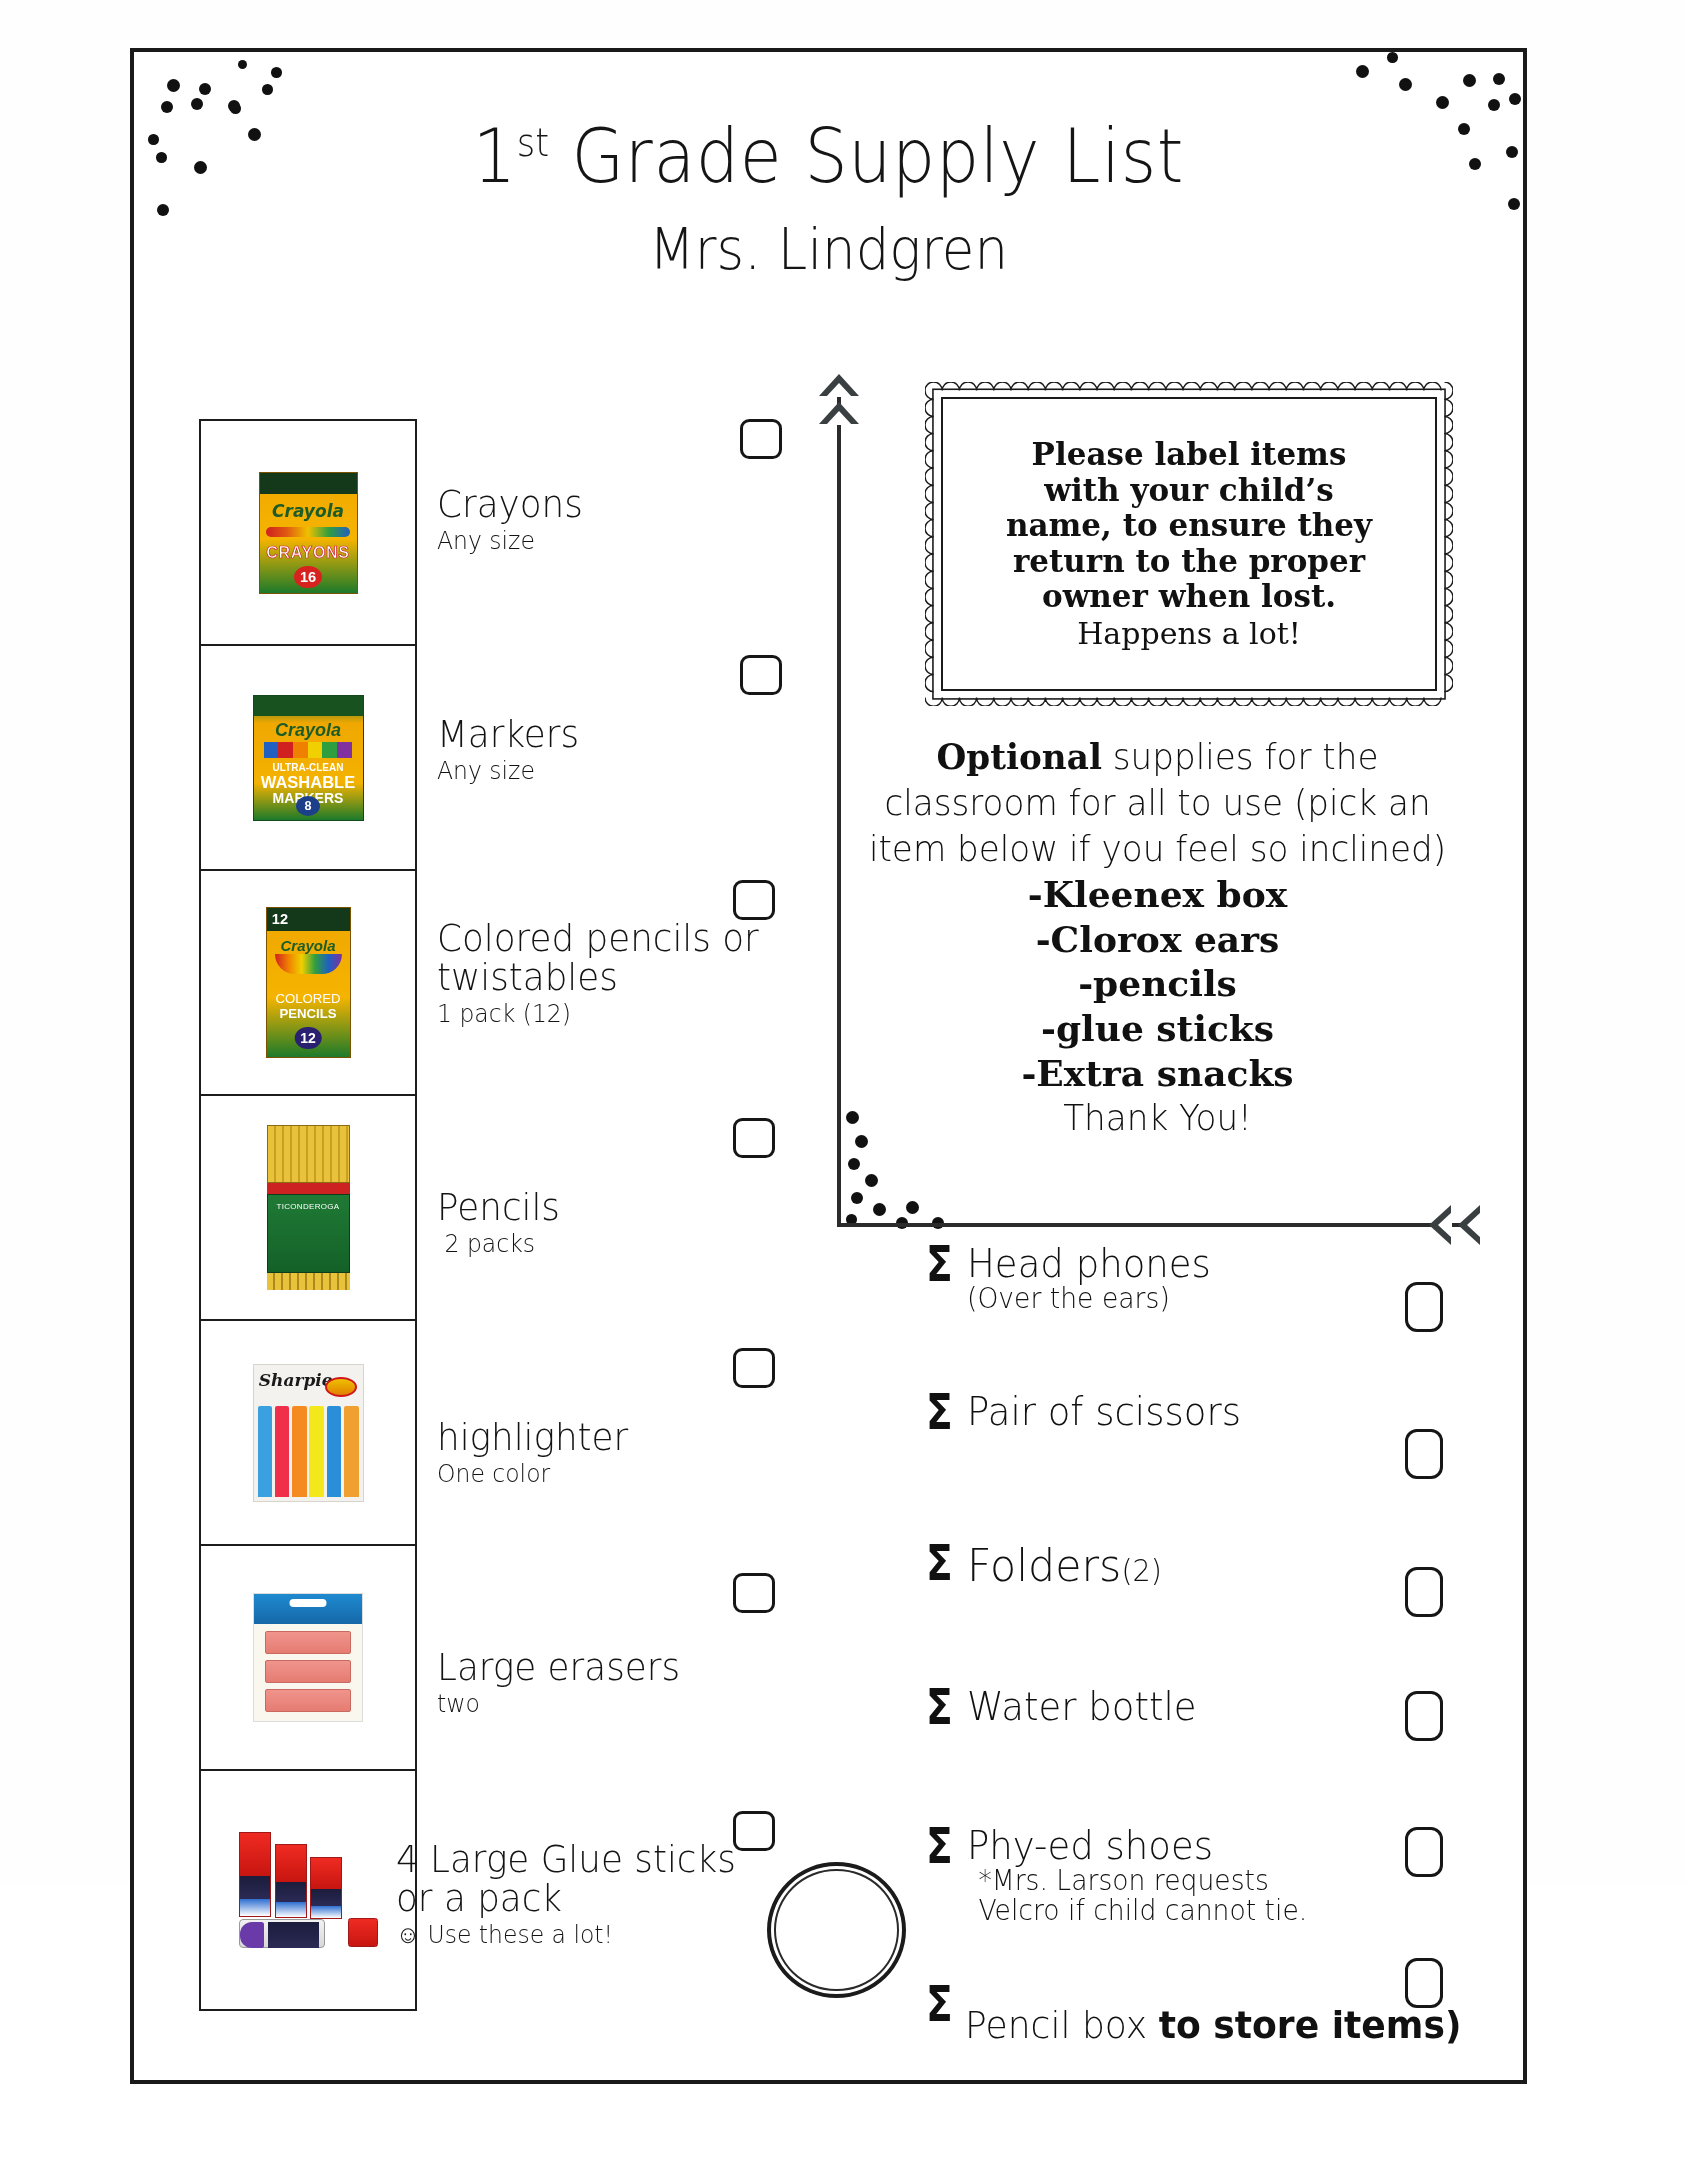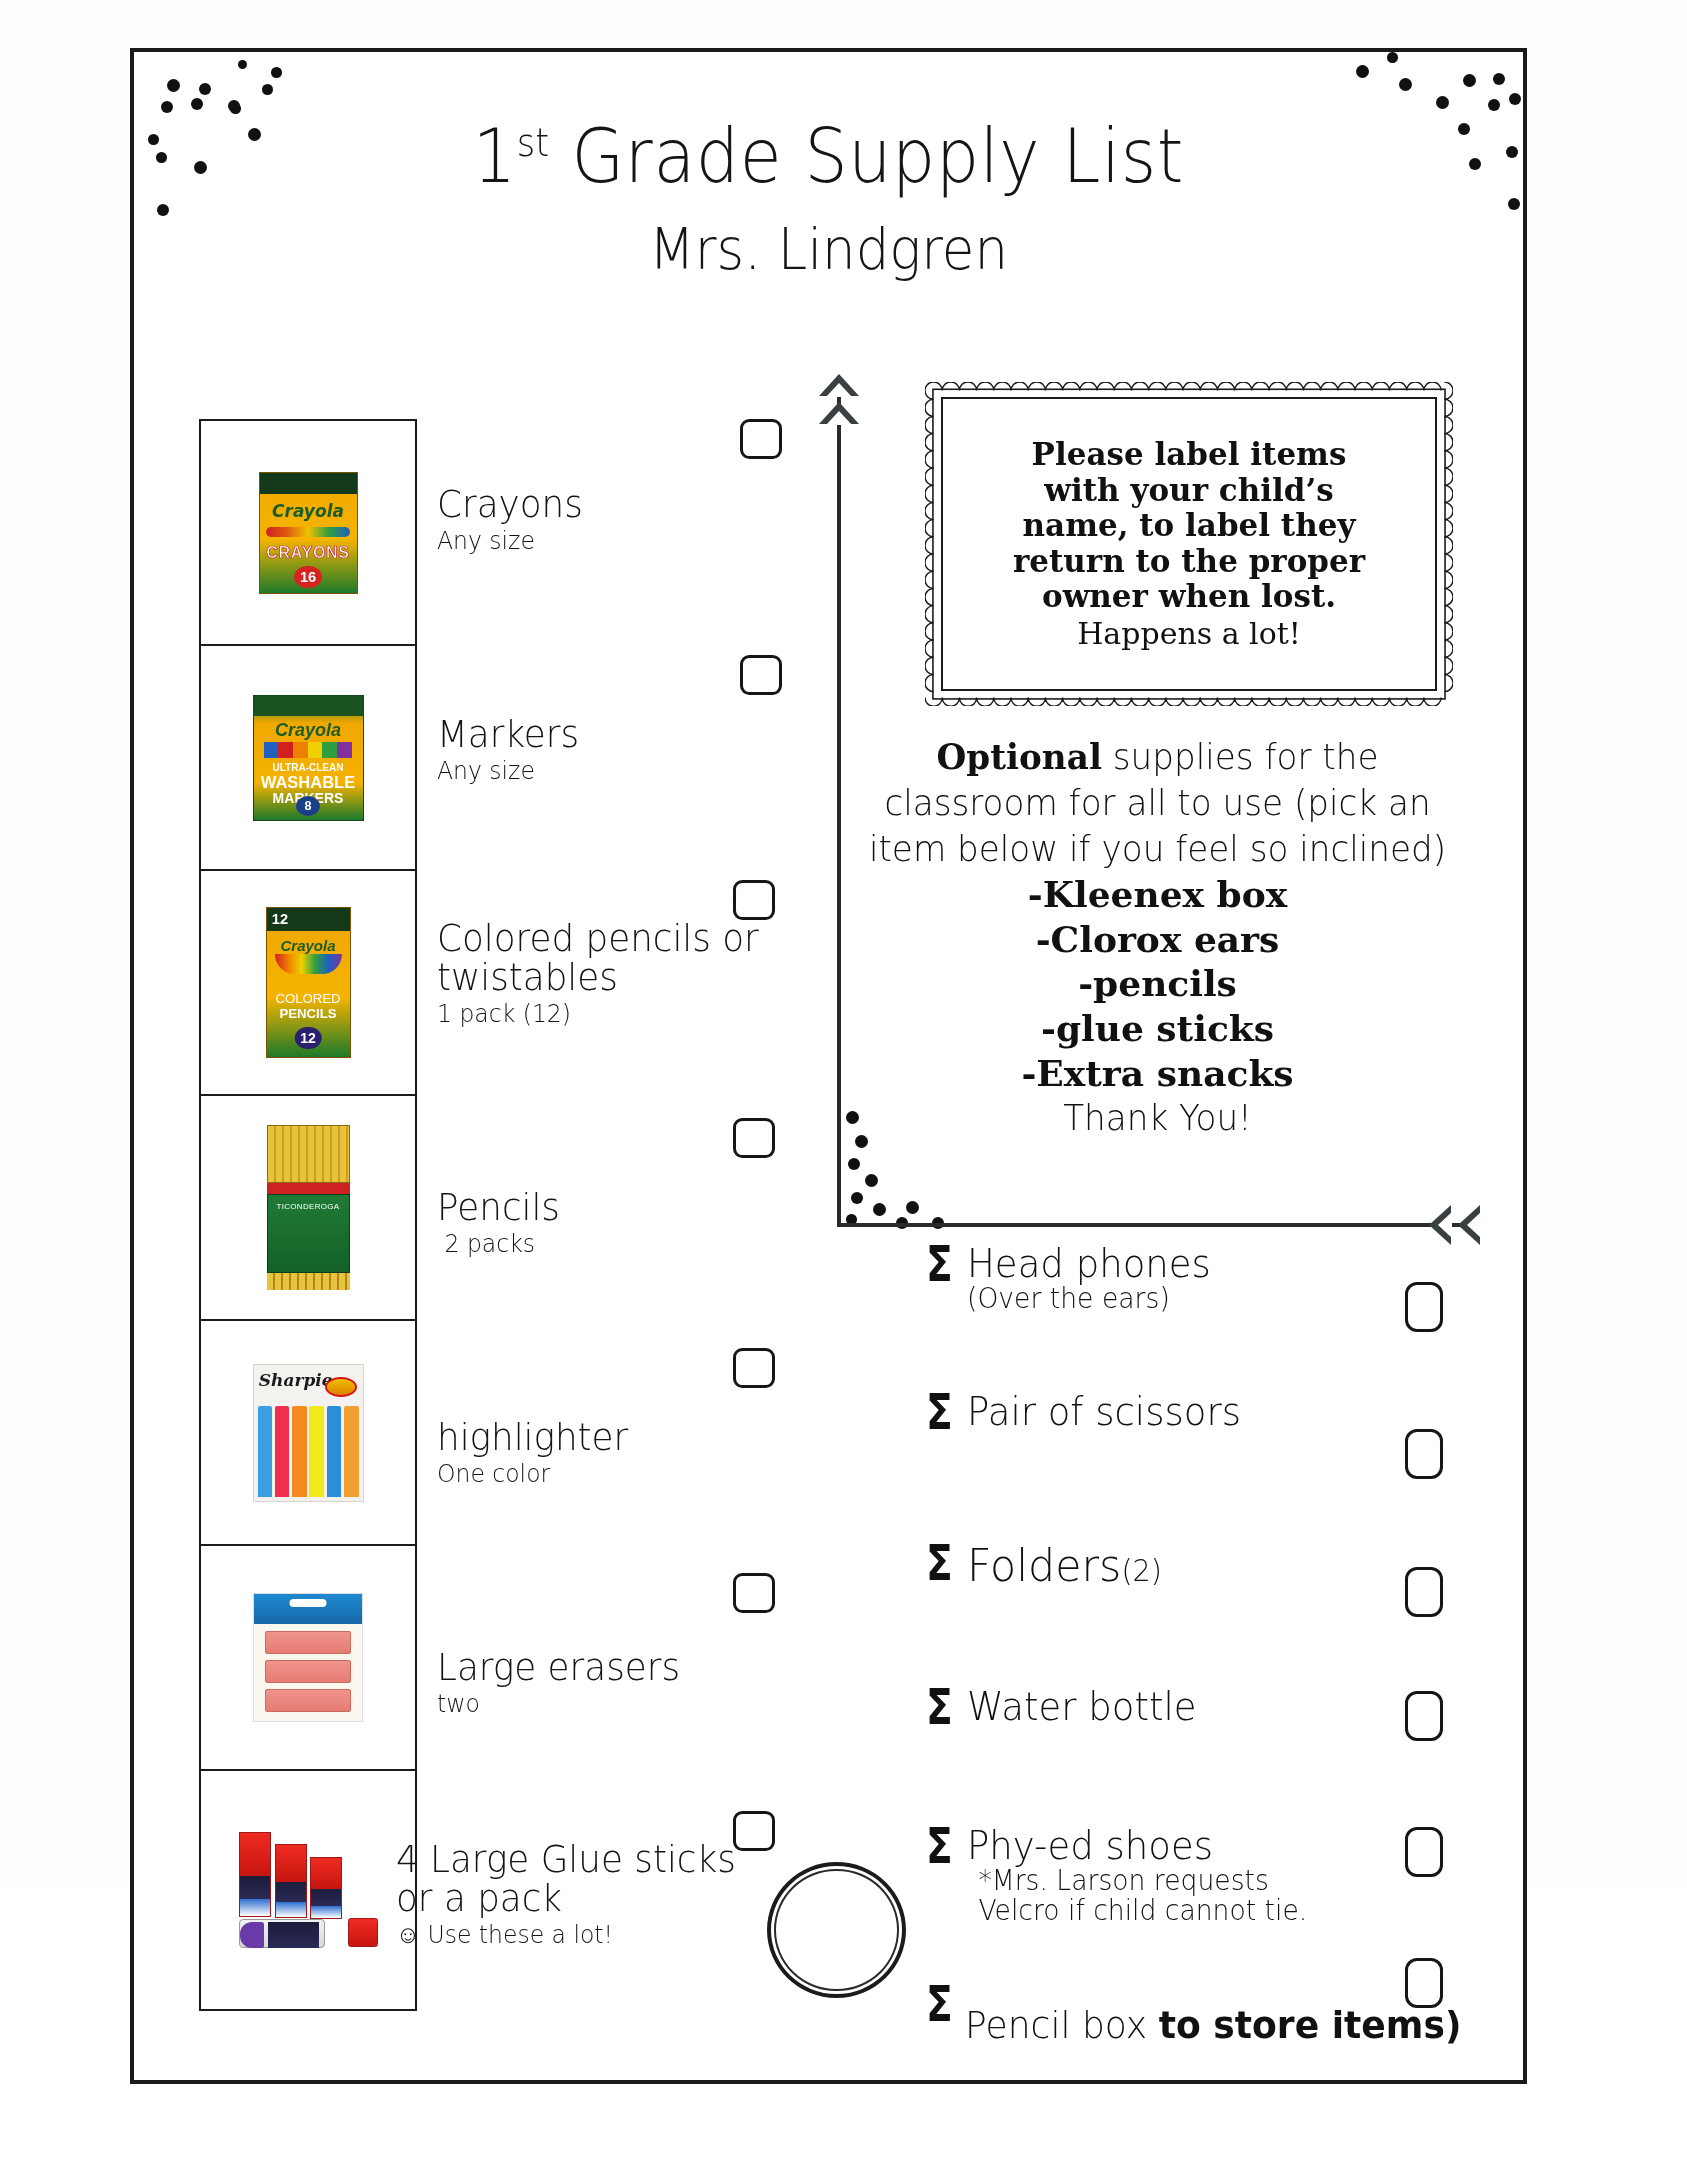--- a/index.html
+++ b/index.html
@@ -589,21 +589,21 @@
 
         <g id="sc"></g>
       </g>
       <g id="scallop-dots" fill="none" stroke="#1b1b1b" stroke-width="2.2">
           <path d="M0 13 a13 13 0 0 1 26 0 M26 13 a13 13 0 0 1 26 0 M52 13 a13 13 0 0 1 26 0 M78 13 a13 13 0 0 1 26 0 M104 13 a13 13 0 0 1 26 0 M130 13 a13 13 0 0 1 26 0 M156 13 a13 13 0 0 1 26 0 M182 13 a13 13 0 0 1 26 0 M208 13 a13 13 0 0 1 26 0 M234 13 a13 13 0 0 1 26 0 M260 13 a13 13 0 0 1 26 0 M286 13 a13 13 0 0 1 26 0 M312 13 a13 13 0 0 1 26 0 M338 13 a13 13 0 0 1 26 0 M364 13 a13 13 0 0 1 26 0 M390 13 a13 13 0 0 1 26 0 M416 13 a13 13 0 0 1 26 0 M442 13 a13 13 0 0 1 26 0 M468 13 a13 13 0 0 1 26 0 M494 13 a13 13 0 0 1 26 0 M520 13 a13 13 0 0 1 26 0 M546 13 a13 13 0 0 1 26 0 M572 13 a13 13 0 0 1 26 0 M598 13 a13 13 0 0 1 26 0 M624 13 a13 13 0 0 1 26 0 M650 13 a13 13 0 0 1 26 0 M676 13 a13 13 0 0 1 26 0 M702 13 a13 13 0 0 1 26 0 M728 13 a13 13 0 0 1 26 0 M754 13 a13 13 0 0 1 26 0 M0 477 a13 13 0 0 0 26 0 M26 477 a13 13 0 0 0 26 0 M52 477 a13 13 0 0 0 26 0 M78 477 a13 13 0 0 0 26 0 M104 477 a13 13 0 0 0 26 0 M130 477 a13 13 0 0 0 26 0 M156 477 a13 13 0 0 0 26 0 M182 477 a13 13 0 0 0 26 0 M208 477 a13 13 0 0 0 26 0 M234 477 a13 13 0 0 0 26 0 M260 477 a13 13 0 0 0 26 0 M286 477 a13 13 0 0 0 26 0 M312 477 a13 13 0 0 0 26 0 M338 477 a13 13 0 0 0 26 0 M364 477 a13 13 0 0 0 26 0 M390 477 a13 13 0 0 0 26 0 M416 477 a13 13 0 0 0 26 0 M442 477 a13 13 0 0 0 26 0 M468 477 a13 13 0 0 0 26 0 M494 477 a13 13 0 0 0 26 0 M520 477 a13 13 0 0 0 26 0 M546 477 a13 13 0 0 0 26 0 M572 477 a13 13 0 0 0 26 0 M598 477 a13 13 0 0 0 26 0 M624 477 a13 13 0 0 0 26 0 M650 477 a13 13 0 0 0 26 0 M676 477 a13 13 0 0 0 26 0 M702 477 a13 13 0 0 0 26 0 M728 477 a13 13 0 0 0 26 0 M754 477 a13 13 0 0 0 26 0 M13 0 a13 13 0 0 0 0 26 M13 26 a13 13 0 0 0 0 26 M13 52 a13 13 0 0 0 0 26 M13 78 a13 13 0 0 0 0 26 M13 104 a13 13 0 0 0 0 26 M13 130 a13 13 0 0 0 0 26 M13 156 a13 13 0 0 0 0 26 M13 182 a13 13 0 0 0 0 26 M13 208 a13 13 0 0 0 0 26 M13 234 a13 13 0 0 0 0 26 M13 260 a13 13 0 0 0 0 26 M13 286 a13 13 0 0 0 0 26 M13 312 a13 13 0 0 0 0 26 M13 338 a13 13 0 0 0 0 26 M13 364 a13 13 0 0 0 0 26 M13 390 a13 13 0 0 0 0 26 M13 416 a13 13 0 0 0 0 26 M13 442 a13 13 0 0 0 0 26 M785 0 a13 13 0 0 1 0 26 M785 26 a13 13 0 0 1 0 26 M785 52 a13 13 0 0 1 0 26 M785 78 a13 13 0 0 1 0 26 M785 104 a13 13 0 0 1 0 26 M785 130 a13 13 0 0 1 0 26 M785 156 a13 13 0 0 1 0 26 M785 182 a13 13 0 0 1 0 26 M785 208 a13 13 0 0 1 0 26 M785 234 a13 13 0 0 1 0 26 M785 260 a13 13 0 0 1 0 26 M785 286 a13 13 0 0 1 0 26 M785 312 a13 13 0 0 1 0 26 M785 338 a13 13 0 0 1 0 26 M785 364 a13 13 0 0 1 0 26 M785 390 a13 13 0 0 1 0 26 M785 416 a13 13 0 0 1 0 26 M785 442 a13 13 0 0 1 0 26 "></path>
         </g>
     </svg>
     <div class="callout-inner">
       <div class="callout-line">Please label items</div>
       <div class="callout-line">with your child’s</div>
-      <div class="callout-line">name, to label they</div>
+      <div class="callout-line">name, to ensure they</div>
       <div class="callout-line">return to the proper</div>
       <div class="callout-line">owner when lost.</div>
       <div class="callout-foot">Happens a lot!</div>
     </div>
   </div>
 
   <div class="optional-block">
     <div class="opt-para"><b>Optional</b><span> supplies for the</span></div>
     <div class="opt-para">classroom for all to use  (pick an</div>
     <div class="opt-para">item below if you feel so inclined)</div>

